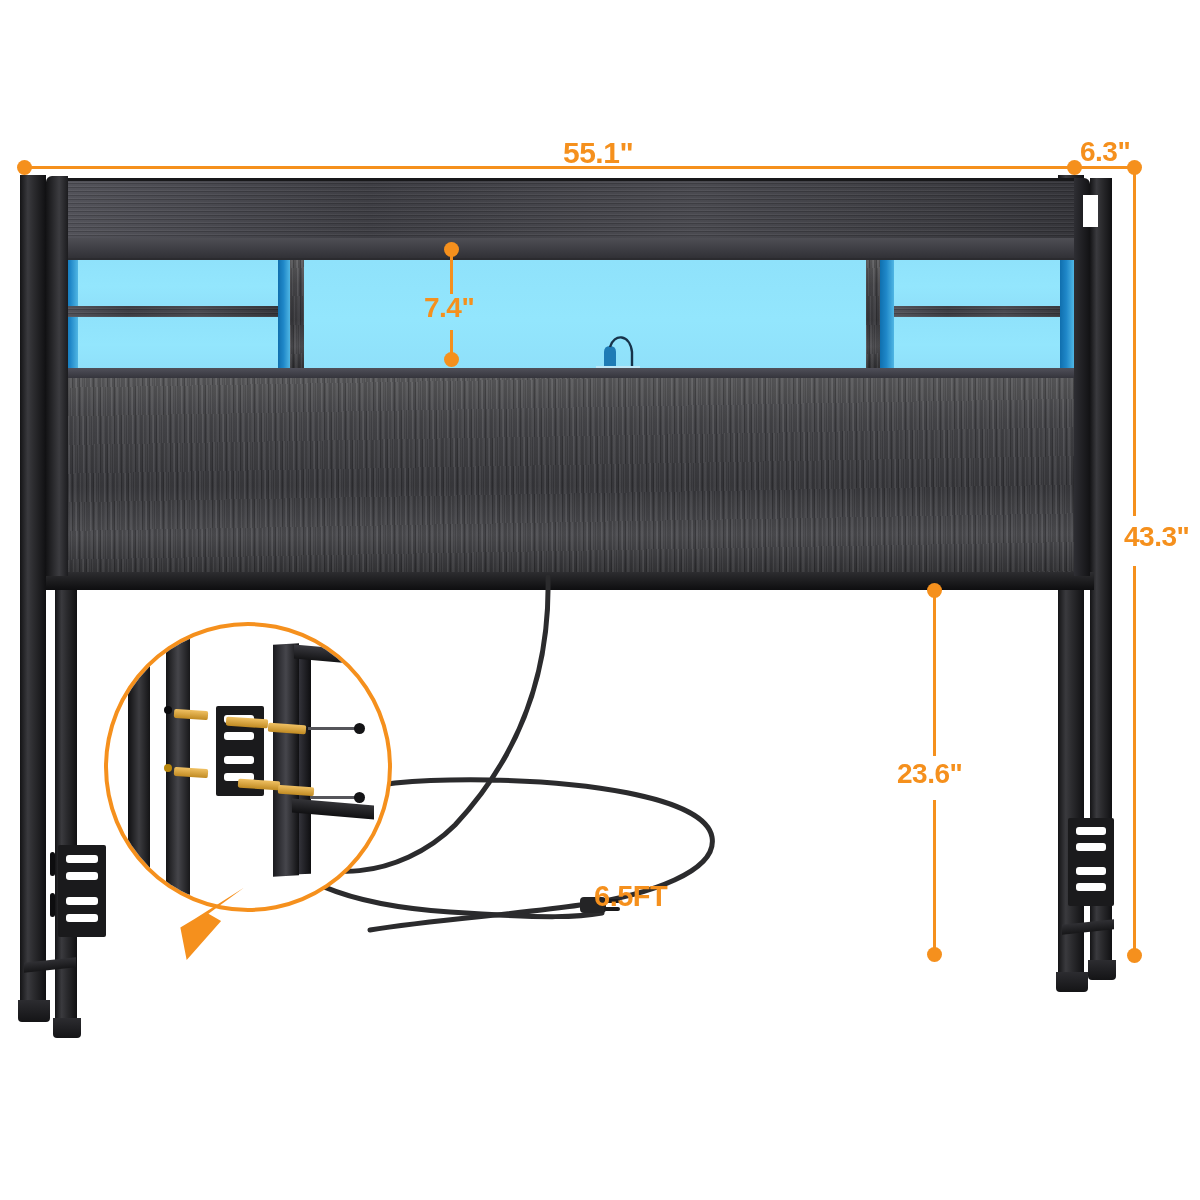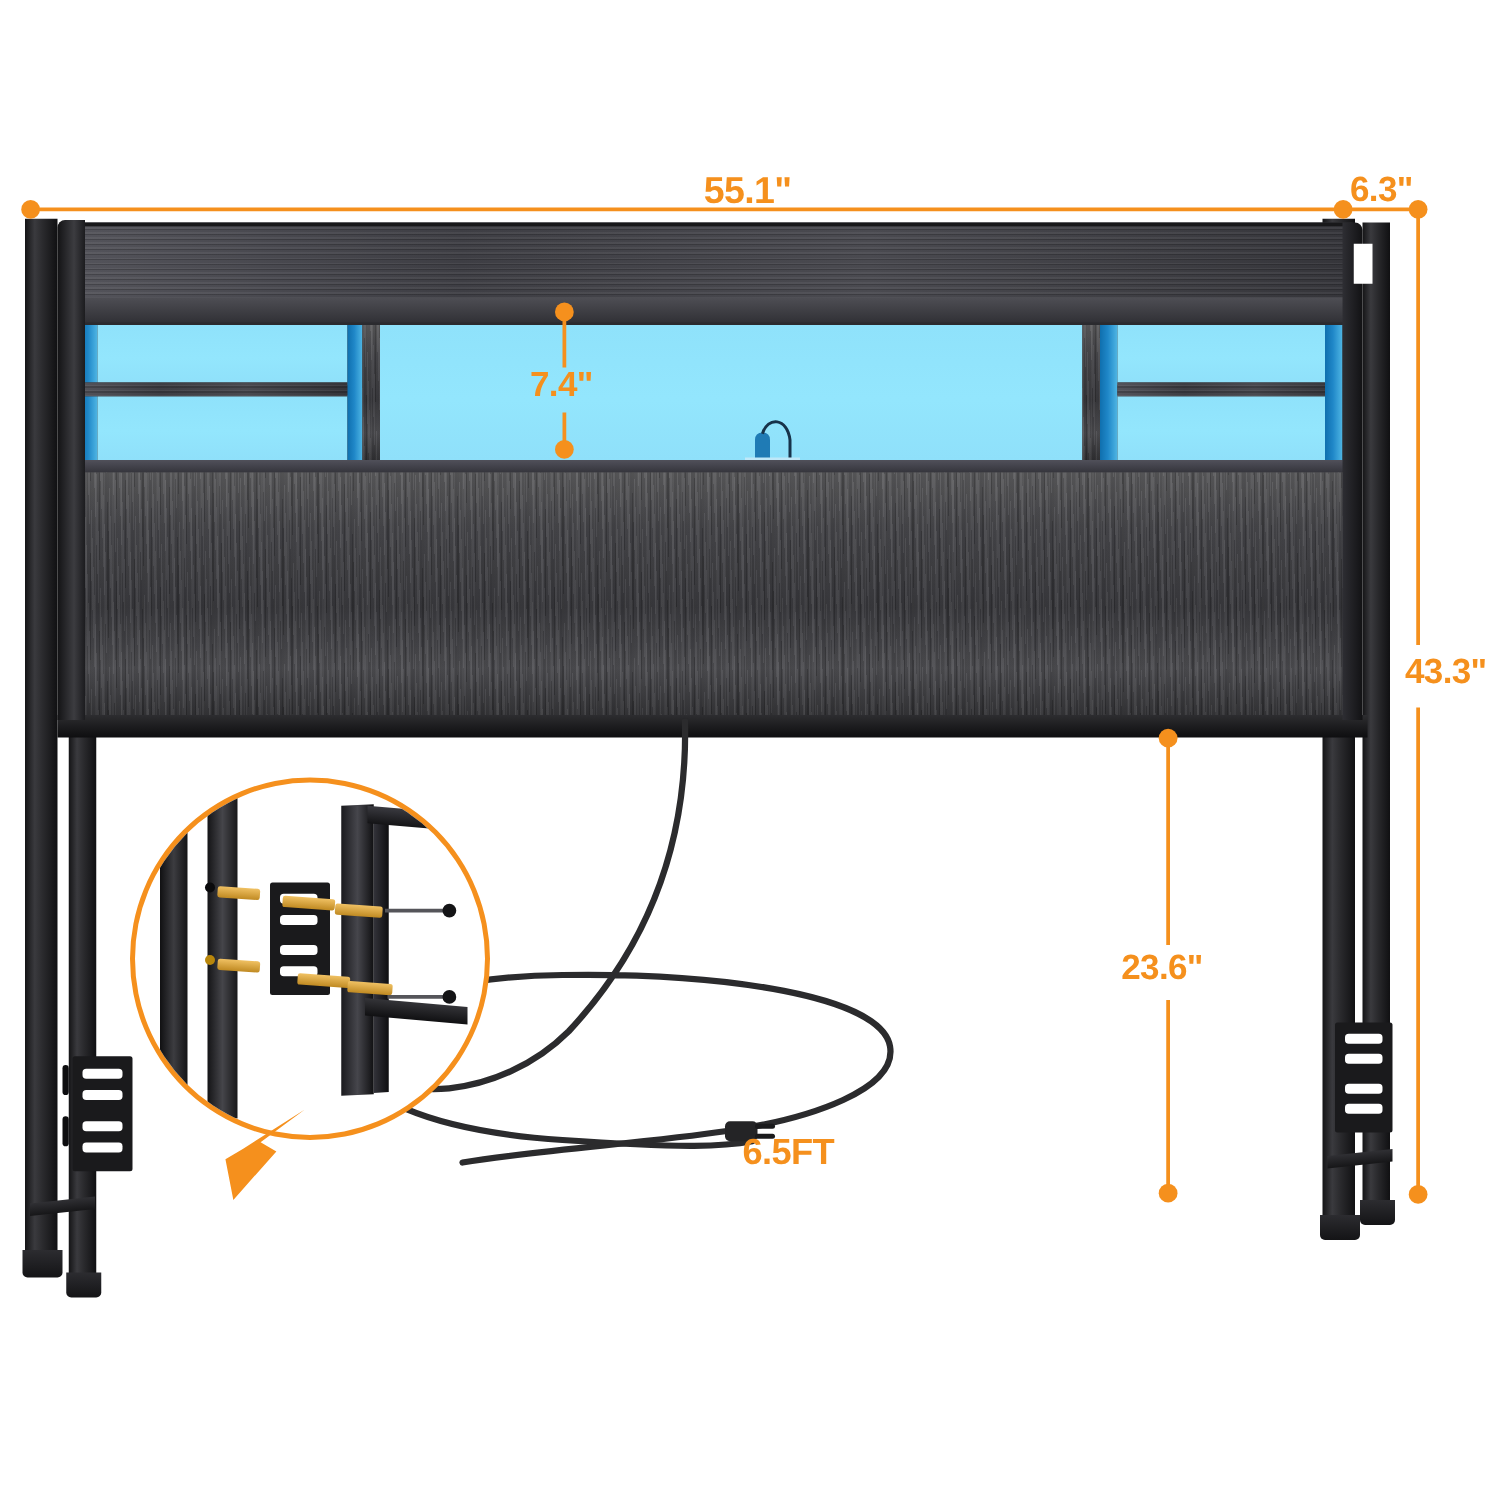--- a/index.html
+++ b/index.html
@@ -269,15 +269,15 @@
   <div class="dim-line-v" style="left:1133px;top:566px;height:390px;"></div>
   <div class="dot" style="left:1127px;top:948px;"></div>
   <div class="dim-label" style="left:1124px;top:521px;font-size:28px;">43.3"</div>
 
   <div class="dim-line-v" style="left:933px;top:592px;height:164px;"></div>
   <div class="dim-line-v" style="left:933px;top:800px;height:152px;"></div>
   <div class="dot" style="left:927px;top:583px;"></div>
   <div class="dot" style="left:927px;top:947px;"></div>
   <div class="dim-label" style="left:897px;top:758px;font-size:28px;">23.6"</div>
 
-  <div class="dim-label" style="left:594px;top:906px;font-size:29px;text-align:center;">6.5FT</div>
+  <div class="dim-label" style="left:594px;top:880px;font-size:29px;text-align:center;">6.5FT</div>
 
 </div>
 
 </body></html>

